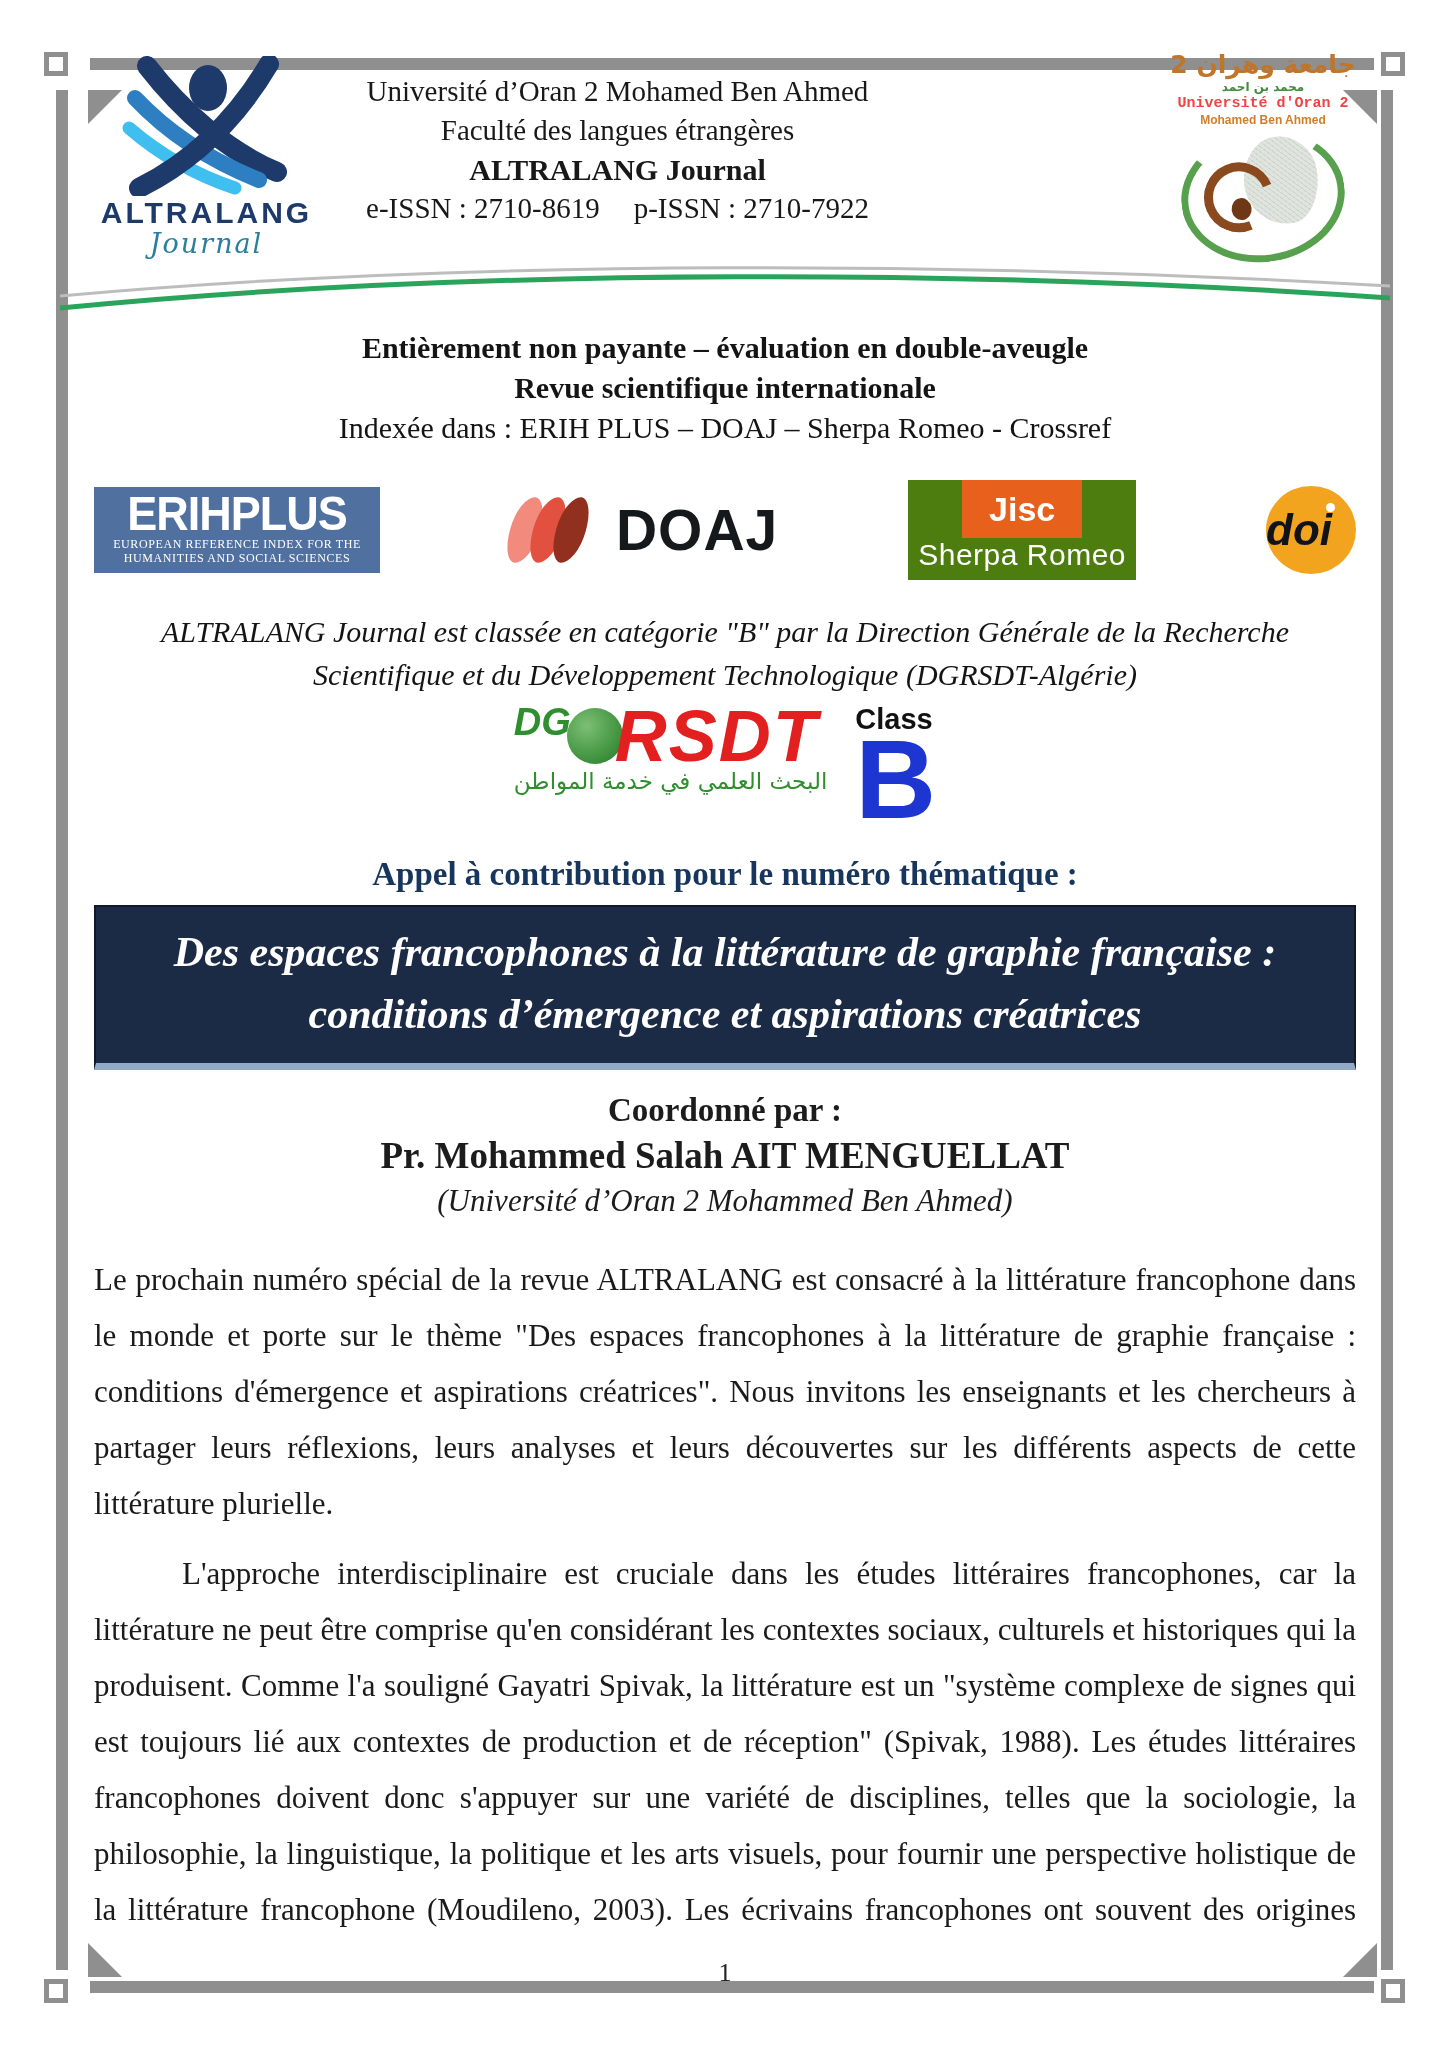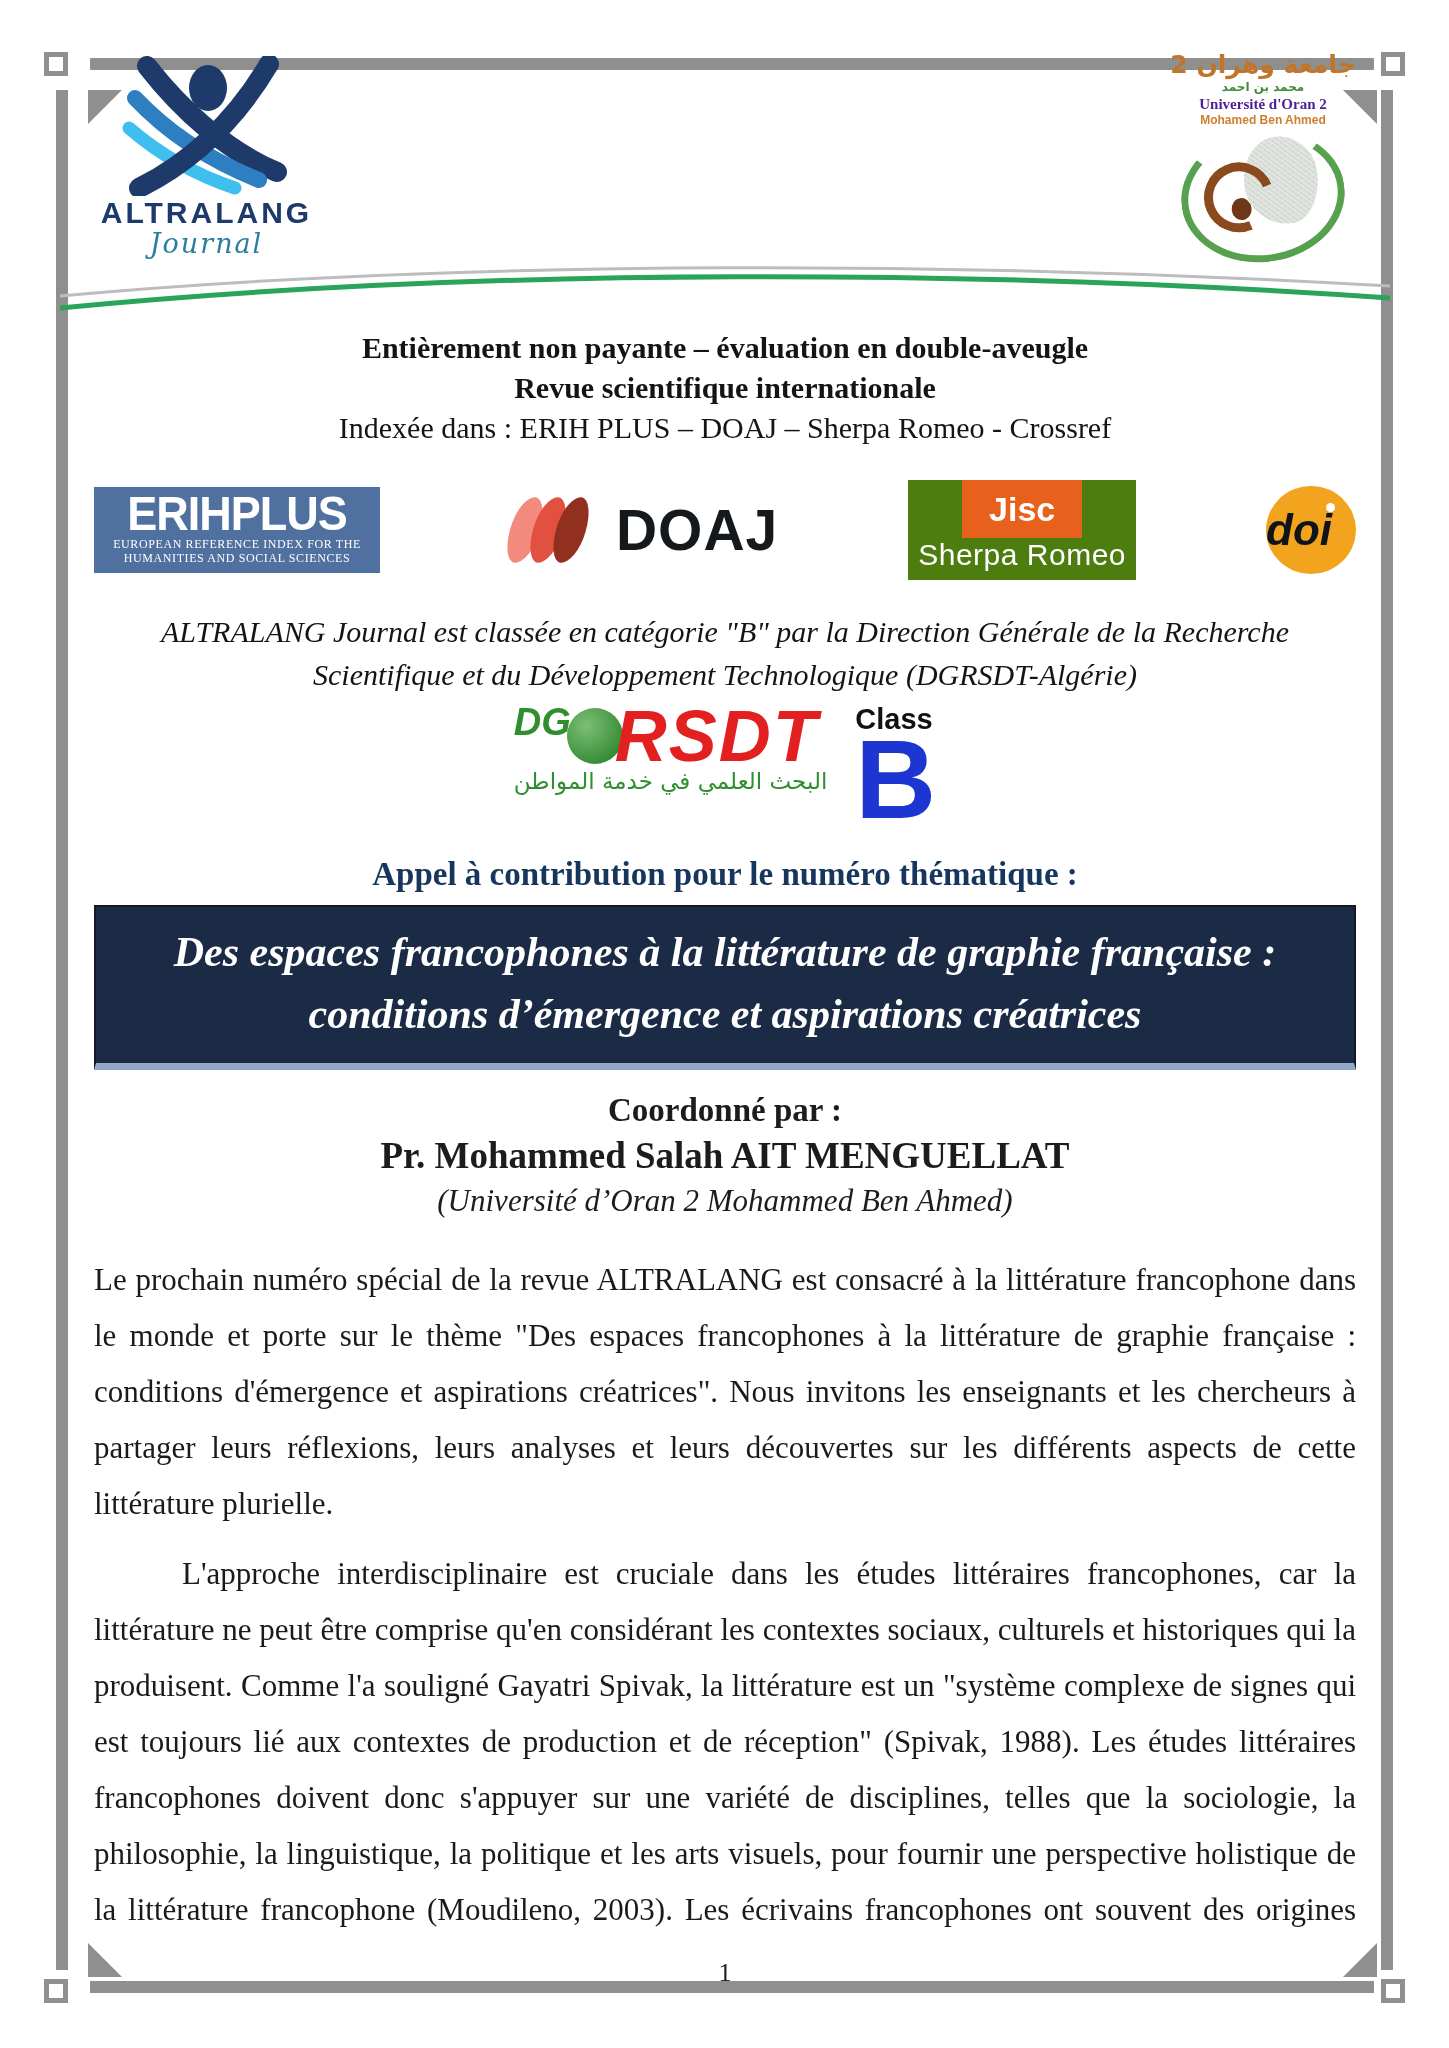--- a/index.html
+++ b/index.html
@@ -30,21 +30,21 @@
              letter-spacing:3px;color:#1d3a6b;margin-top:-4px;}
   .logo-sub{font-family:"DejaVu Serif",serif;font-style:italic;font-size:27px;color:#2a7f9e;
             letter-spacing:2px;margin-top:-2px;}
   .header-text{width:545px;margin-left:26px;margin-top:16px;text-align:center;
                font-size:29px;line-height:39px;color:#181818;}
   .header-text .bold{font-weight:bold;font-size:30px;}
   .issn-gap{display:inline-block;width:34px;}
   .seal{margin-left:auto;width:186px;margin-top:-6px;text-align:center;position:relative;}
   .seal-ar1{font-family:"DejaVu Sans",sans-serif;font-size:25px;font-weight:bold;color:#c0752a;line-height:30px;}
   .seal-ar2{font-family:"DejaVu Sans",sans-serif;font-size:12px;font-weight:bold;color:#3f8d3c;line-height:15px;}
-  .seal-fr1{font-family:Liberation Serif, serif;font-size:15px;font-weight:bold;color:#4c1d95;line-height:18px;}
+  .seal-fr1{font-family:Liberation Mono, monospace;font-size:15px;font-weight:bold;color:#ef4444;line-height:18px;}
   .seal-fr2{font-family:"Liberation Sans",sans-serif;font-size:12px;font-weight:bold;color:#cd7f2e;line-height:15px;}
   .seal-ring{position:relative;width:150px;height:118px;margin:2px auto 0;
              border:7px solid #57a14e;border-radius:50%;border-top-color:transparent;
              transform:rotate(-8deg);}
   .seal-lion{position:absolute;left:58px;top:2px;width:74px;height:88px;
              border-radius:48% 52% 42% 58% / 52% 44% 56% 48%;
              background:repeating-linear-gradient(45deg,#dfe4de 0 3px,#cdd5cc 3px 4px);}
   .seal-swirl{position:absolute;left:16px;top:22px;width:52px;height:52px;border-radius:50%;
               border:9px solid #8a4a1e;border-right-color:transparent;transform:rotate(30deg);}
   .seal-dot{position:absolute;left:42px;top:58px;width:20px;height:22px;border-radius:50%;background:#6e3715;}
@@ -142,20 +142,26 @@
           <path d="M40 10 C 75 55, 120 95, 170 116" stroke="#1d3a6b" stroke-width="20" fill="none" stroke-linecap="round"></path>
           <path d="M28 42 C 62 78, 102 104, 152 124" stroke="#2e7fc2" stroke-width="16" fill="none" stroke-linecap="round"></path>
           <path d="M22 72 C 52 98, 86 118, 128 132" stroke="#3fbfef" stroke-width="13" fill="none" stroke-linecap="round"></path>
           <path d="M162 8 C 130 62, 88 104, 32 132" stroke="#1d3a6b" stroke-width="20" fill="none" stroke-linecap="round"></path>
           <ellipse cx="101" cy="32" rx="19" ry="23" fill="#1d3a6b"></ellipse>
         </svg>
         <div class="logo-word">ALTRALANG</div>
         <div class="logo-sub">Journal</div>
       </div>
 
+      <div class="header-text">
+        <div>Université d’Oran 2 Mohamed Ben Ahmed</div>
+        <div>Faculté des langues étrangères</div>
+        <div class="bold">ALTRALANG Journal</div>
+        <div><span>e-ISSN : 2710-8619</span><span class="issn-gap"></span><span>p-ISSN : 2710-7922</span></div>
+      </div>
 
       <div class="seal">
         <div class="seal-ar1">جامعة وهران 2</div>
         <div class="seal-ar2">محمد بن احمد</div>
         <div class="seal-fr1">Université d'Oran 2</div>
         <div class="seal-fr2">Mohamed Ben Ahmed</div>
         <div class="seal-ring">
           <div class="seal-lion"></div>
           <div class="seal-swirl"></div>
           <div class="seal-dot"></div>

